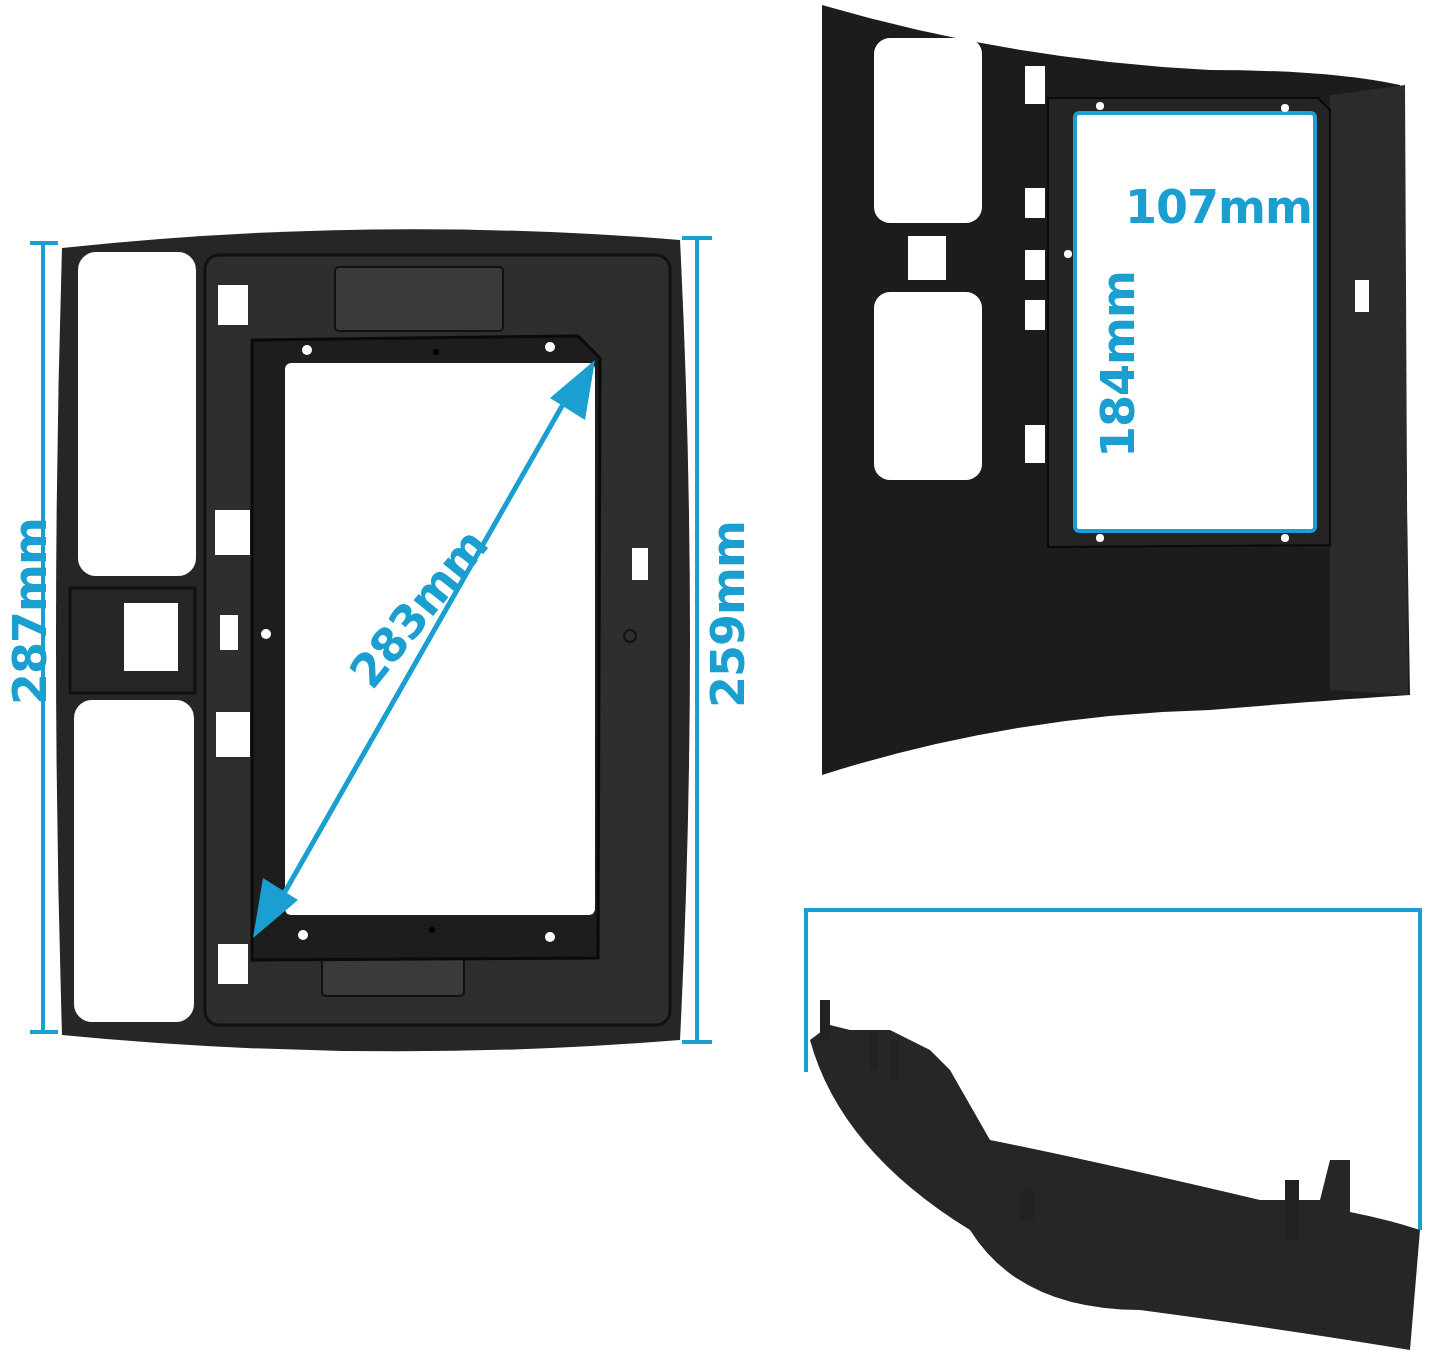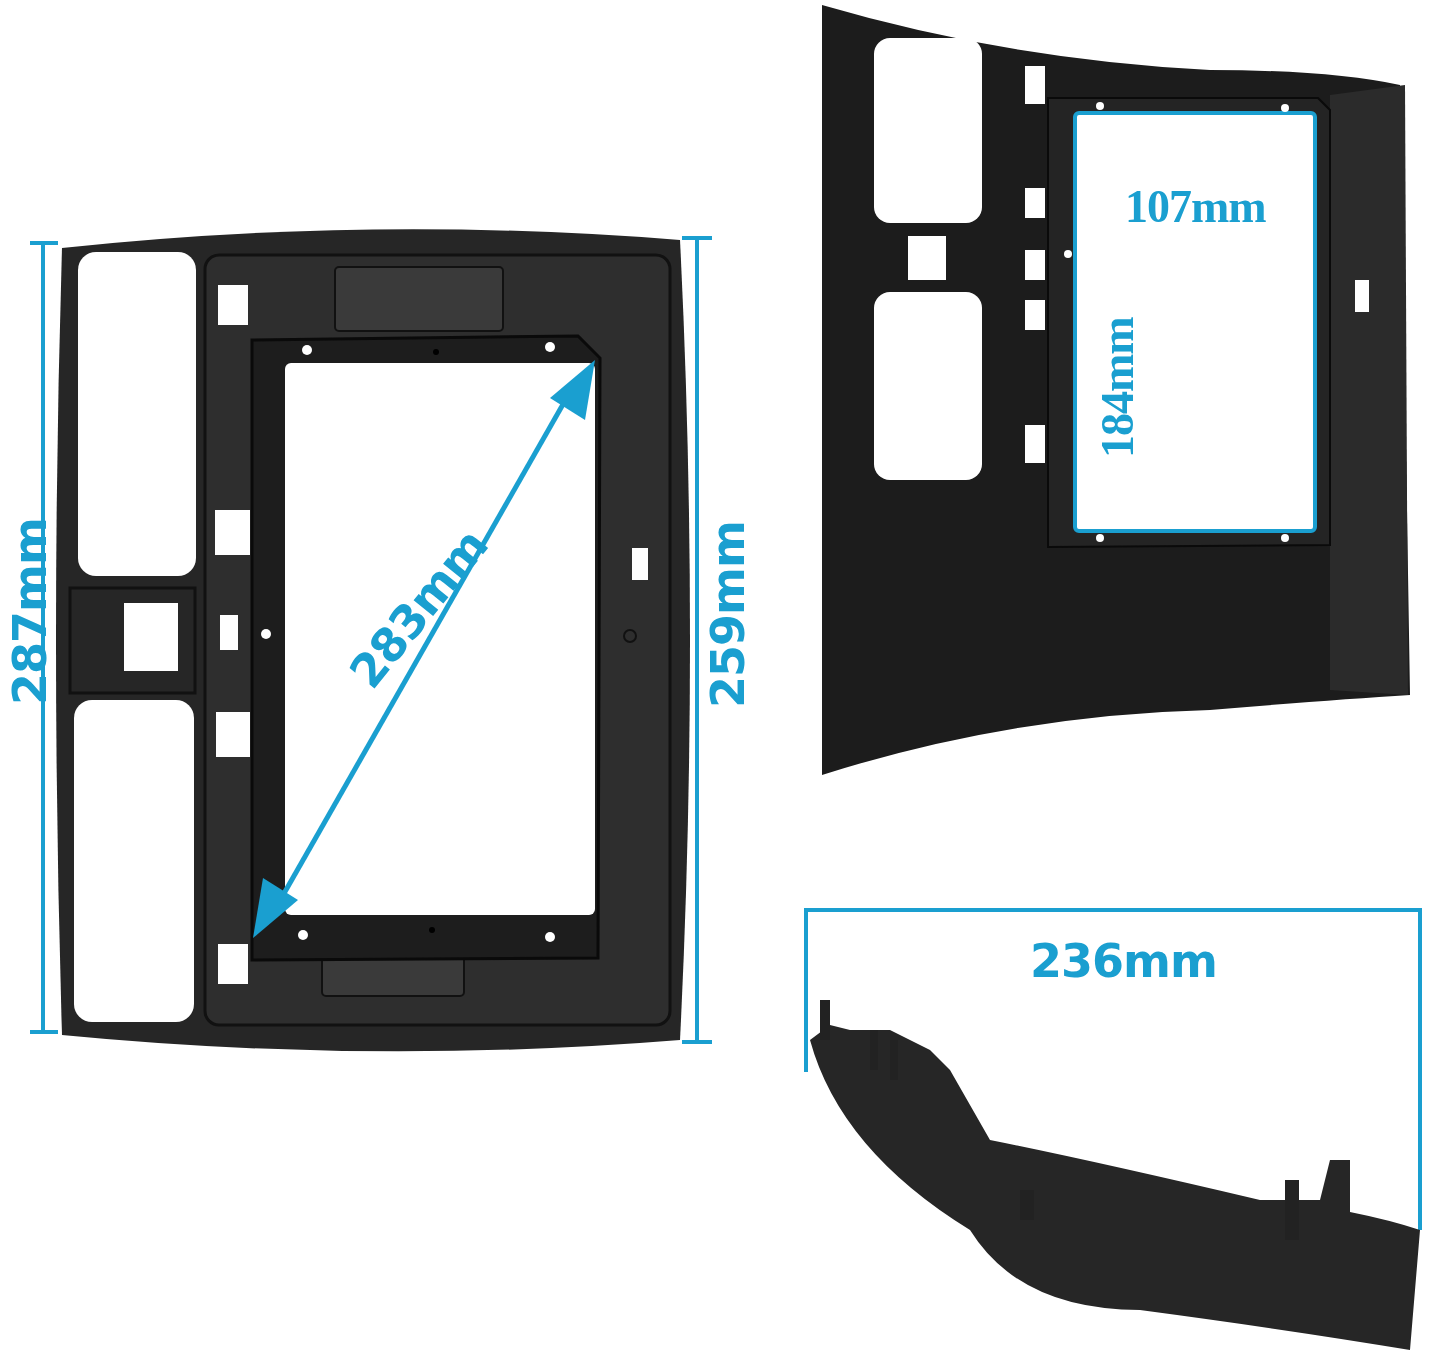--- a/index.html
+++ b/index.html
@@ -68,21 +68,21 @@
       <line x1="270" y1="918" x2="578" y2="378" stroke-width="5"></line>
       <polygon points="595,360 585,420 550,398" stroke="none"></polygon>
       <polygon points="253,938 263,878 298,900" stroke="none"></polygon>
     </g>
   </svg>
   <div class="dim-label rot-ccw" style="left:-40px;top:612px;width:140px;text-align:center;">287mm</div>
   <div class="dim-label rot-ccw" style="left:658px;top:615px;width:140px;text-align:center;">259mm</div>
   <div class="dim-label rot-diag" style="left:332px;top:600px;width:150px;text-align:center;">283mm</div>
 </div>
 
-<div class="abs" style="left:810px;top:0;width:620px;height:790px;font-family:Liberation Serif, serif;">
+<div class="abs" style="left:810px;top:0;width:620px;height:790px;">
   <svg width="620" height="790">
     <path d="M12 5 Q200 60 400 70 Q520 70 590 85 L600 695 Q520 700 400 710 Q200 715 12 775 Z" fill="#1c1c1c"></path>
     <path d="M520 95 L595 85 L598 695 L520 690 Z" fill="#2b2b2b"></path>
     <rect x="64" y="38" width="108" height="185" rx="16" fill="#ffffff"></rect>
     <rect x="64" y="292" width="108" height="188" rx="16" fill="#ffffff"></rect>
     <rect x="98" y="236" width="38" height="44" fill="#ffffff"></rect>
     <rect x="215" y="66" width="20" height="38" fill="#ffffff"></rect>
     <rect x="215" y="188" width="20" height="30" fill="#ffffff"></rect>
     <rect x="215" y="250" width="20" height="30" fill="#ffffff"></rect>
     <rect x="215" y="300" width="20" height="30" fill="#ffffff"></rect>
@@ -105,14 +105,13 @@
     <g stroke="#1a9fd0" stroke-width="4" fill="none">
       <polyline points="16,182 16,20 630,20 630,340"></polyline>
     </g>
     <path d="M20 150 Q50 260 180 340 Q230 420 350 420 Q500 440 620 460 L630 340 Q600 330 560 322 L560 270 L540 270 L530 310 L470 310 Q300 270 200 250 L160 180 L140 160 L120 150 L100 140 L60 140 L40 135 Z" fill="#262626"></path>
     <rect x="30" y="110" width="10" height="40" fill="#222"></rect>
     <rect x="80" y="140" width="8" height="40" fill="#222"></rect>
     <rect x="100" y="150" width="8" height="40" fill="#222"></rect>
     <rect x="230" y="300" width="14" height="30" fill="#222"></rect>
     <rect x="495" y="290" width="14" height="60" fill="#222"></rect>
   </svg>
-  <div class="dim-label" style="left:240px;top:48px;">236mm</div>
 </div>
 
 </body></html>

